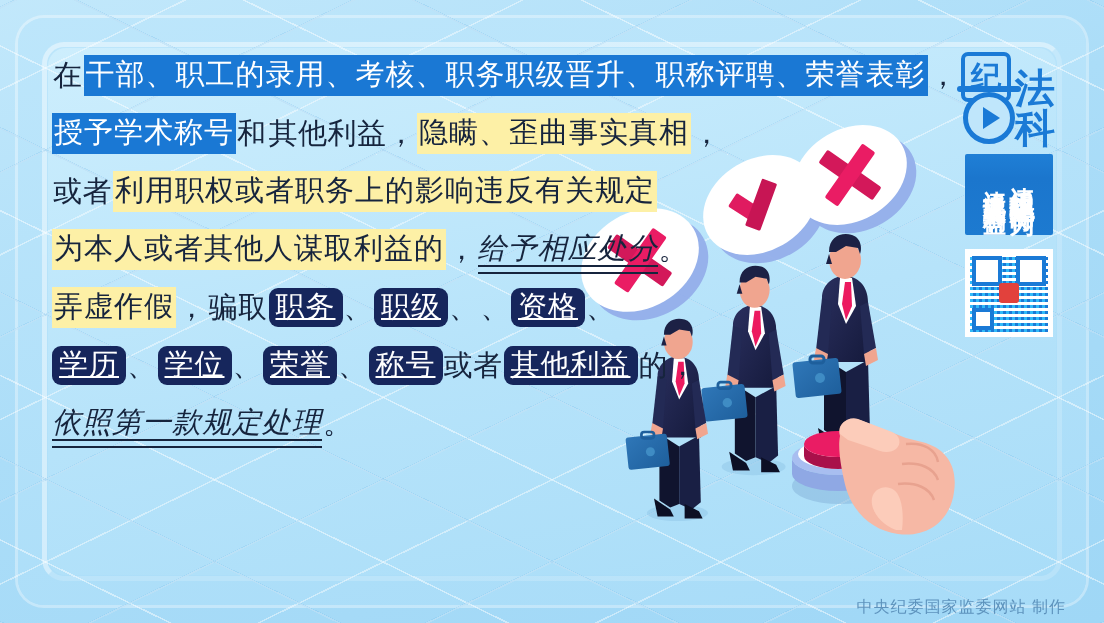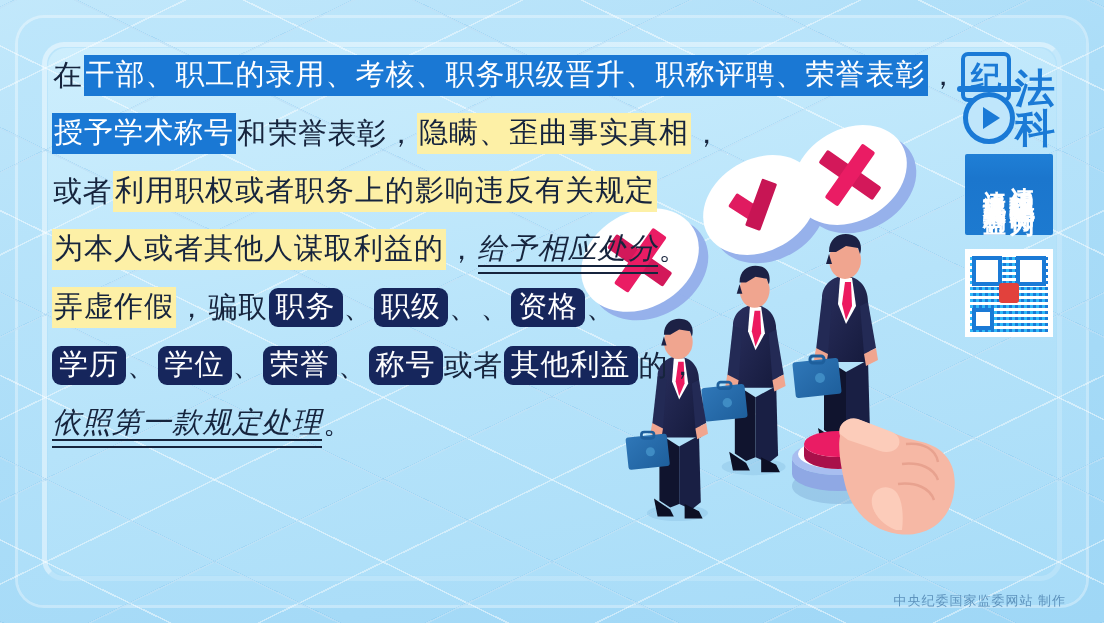--- a/index.html
+++ b/index.html
@@ -91,20 +91,21 @@
     text-align: center;
   }
   .pill {
     display: inline-block;
     background: #16265c;
     color: #ffffff;
     border-radius: 9px;
     padding: 4px 7px 6px 7px;
     letter-spacing: 1px;
     line-height: 1;
+    text-decoration: underline;
   }
   .uline {
     display: inline-block;
     position: relative;
     padding-bottom: 2px;
     letter-spacing: 1px;
     font-style: italic;
   }
   .uline::after {
     content: "";
@@ -224,22 +225,22 @@
     border-radius:3px;
     z-index:3;
   }
 
   
   .illus { position:absolute; inset:0; z-index:4; pointer-events:none; }
 
   
   .credit {
     position: absolute;
-    right: 38px; bottom: 13px;
-    font-size: 13px;
+    right: 38px; bottom: 5px;
+    font-size: 16px;
     color: #5e93bd;
     letter-spacing: 1px;
     font-family: "Liberation Sans", sans-serif;
     z-index: 8;
   }
 </style>
 </head>
 <body>
 
 <div class="poster">
@@ -375,21 +376,21 @@
 
   <div class="body-text">
     <div class="tline">
         <span class="plain">在</span>
         <span class="hl-blue">干部、职工的录用、考核、职务职级晋升、职称评聘、荣誉表彰</span>
         <span class="plain">，</span>
       </div>
     <div class="tline">
         <span class="hl-blue">授予学术称号</span>
         <span class="plain">和</span>
-        <span class="plain">荣誉表彰，</span>
+        <span class="plain">其他利益，</span>
         <span class="hl-yellow">隐瞒、歪曲事实真相</span>
         <span class="plain">，</span>
       </div>
     <div class="tline">
         <span class="plain">或者</span>
         <span class="hl-yellow">利用职权或者职务上的影响违反有关规定</span>
       </div>
     <div class="tline">
         <span class="hl-yellow">为本人或者其他人谋取利益的</span>
         <span class="plain">，</span>

